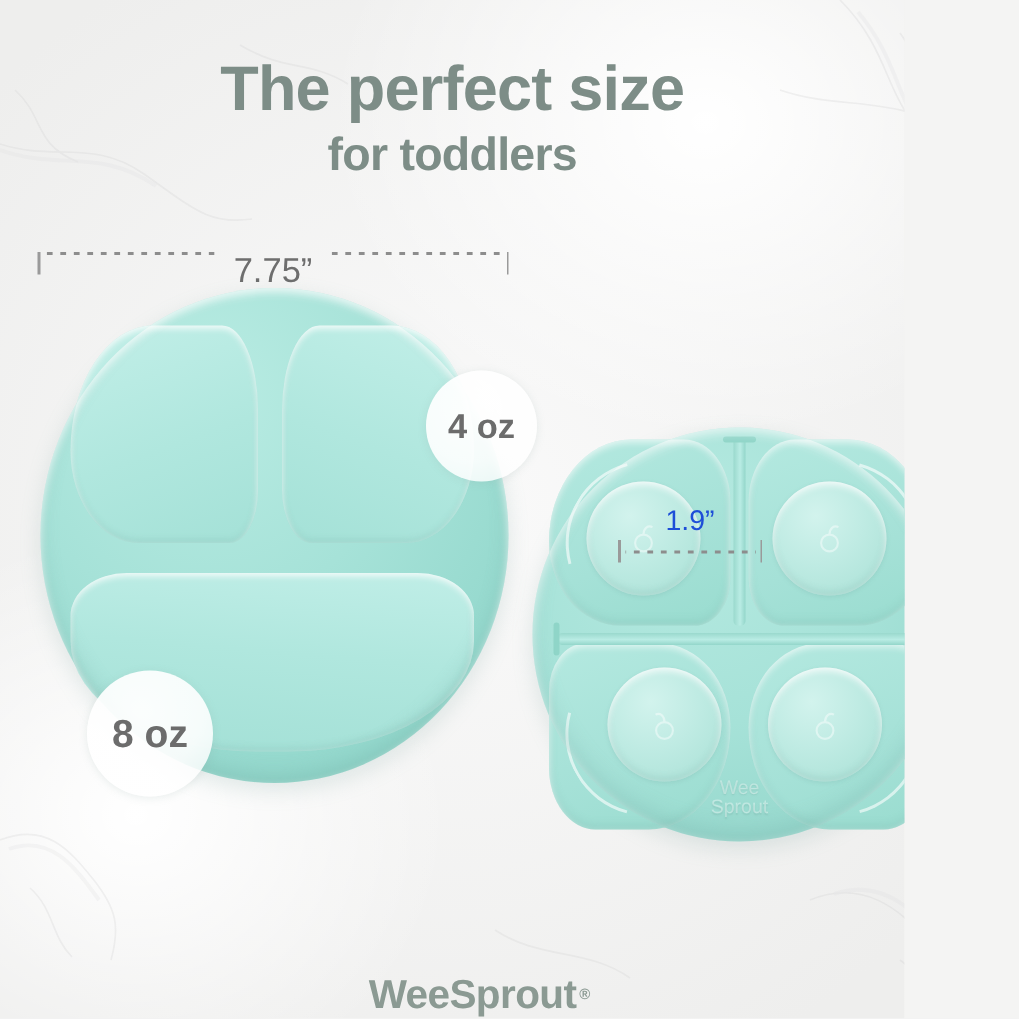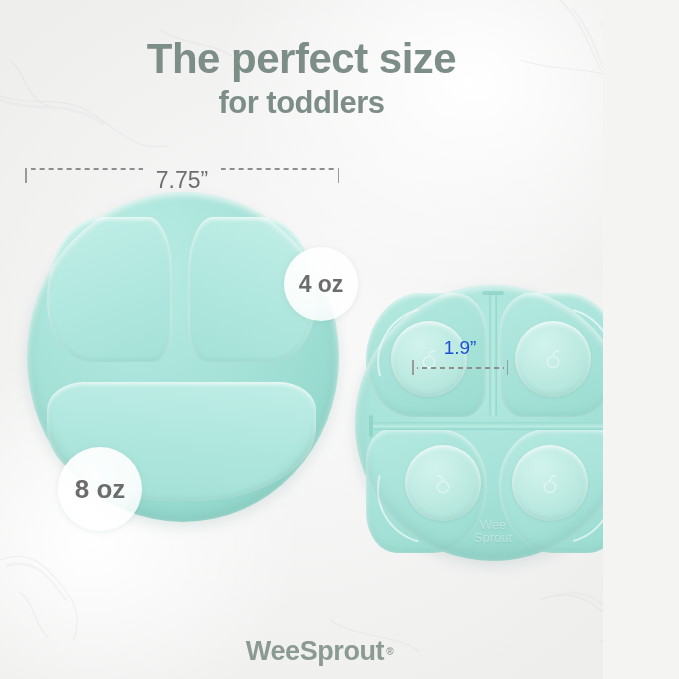--- a/index.html
+++ b/index.html
@@ -214,21 +214,21 @@
     display:flex; align-items:center; justify-content:center;
     color:#6c6c6c;
     box-shadow:0 1px 6px rgba(140,165,160,.18);
     font-weight:bold;
   }
   #badge-4oz { left:284px; top:247px; width:74px; height:74px; font-size:23px; }
   #badge-8oz { left:58px;  top:447px; width:84px; height:84px; font-size:26px; }
 
   
   #brand-logo {
-    position:absolute; left:0; right:0; bottom:12px;
+    position:absolute; left:0; right:0; bottom:0;
     display:flex; align-items:center; justify-content:center;padding-left:36px;
   }
   .brand-text {
     font-size:27px; font-weight:bold; color:#8b9a93;
     letter-spacing:-.4px; display:flex; align-items:center;
   }
   .brand-reg { font-size:10px; vertical-align:super; margin-left:2px; color:#8b9a93; }
 </style>
 </head>
 <body>

